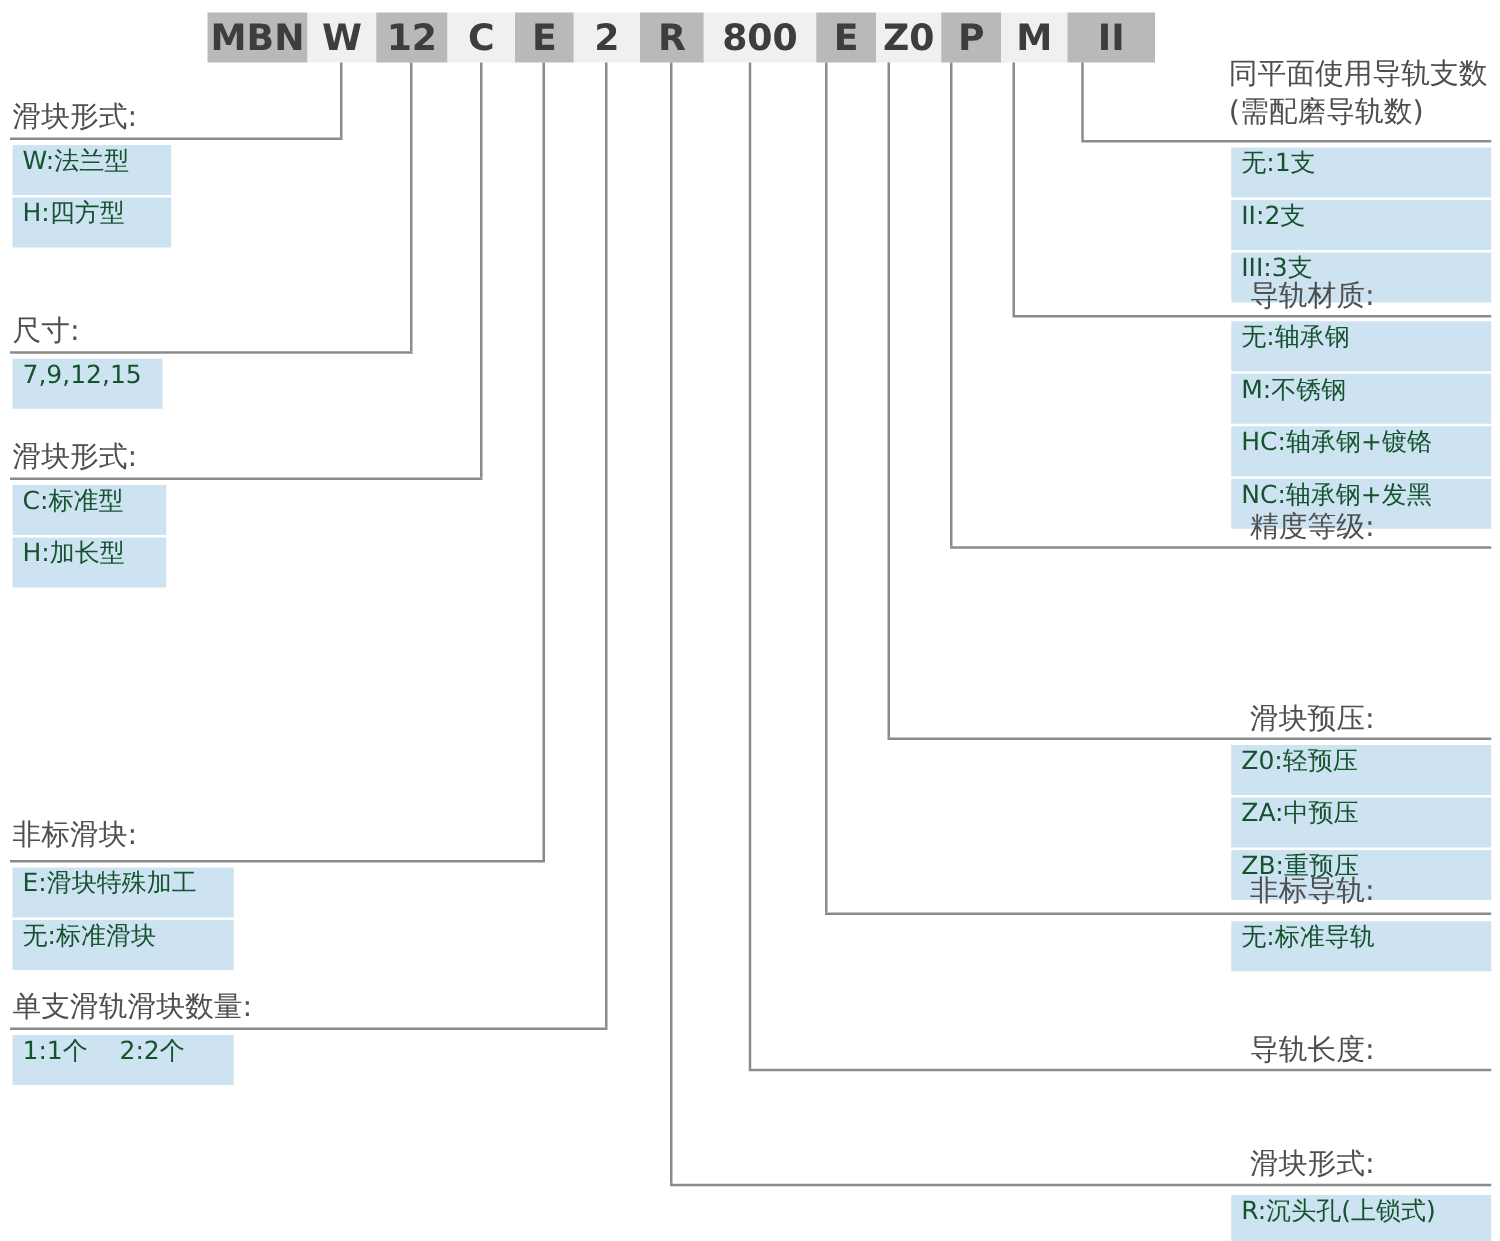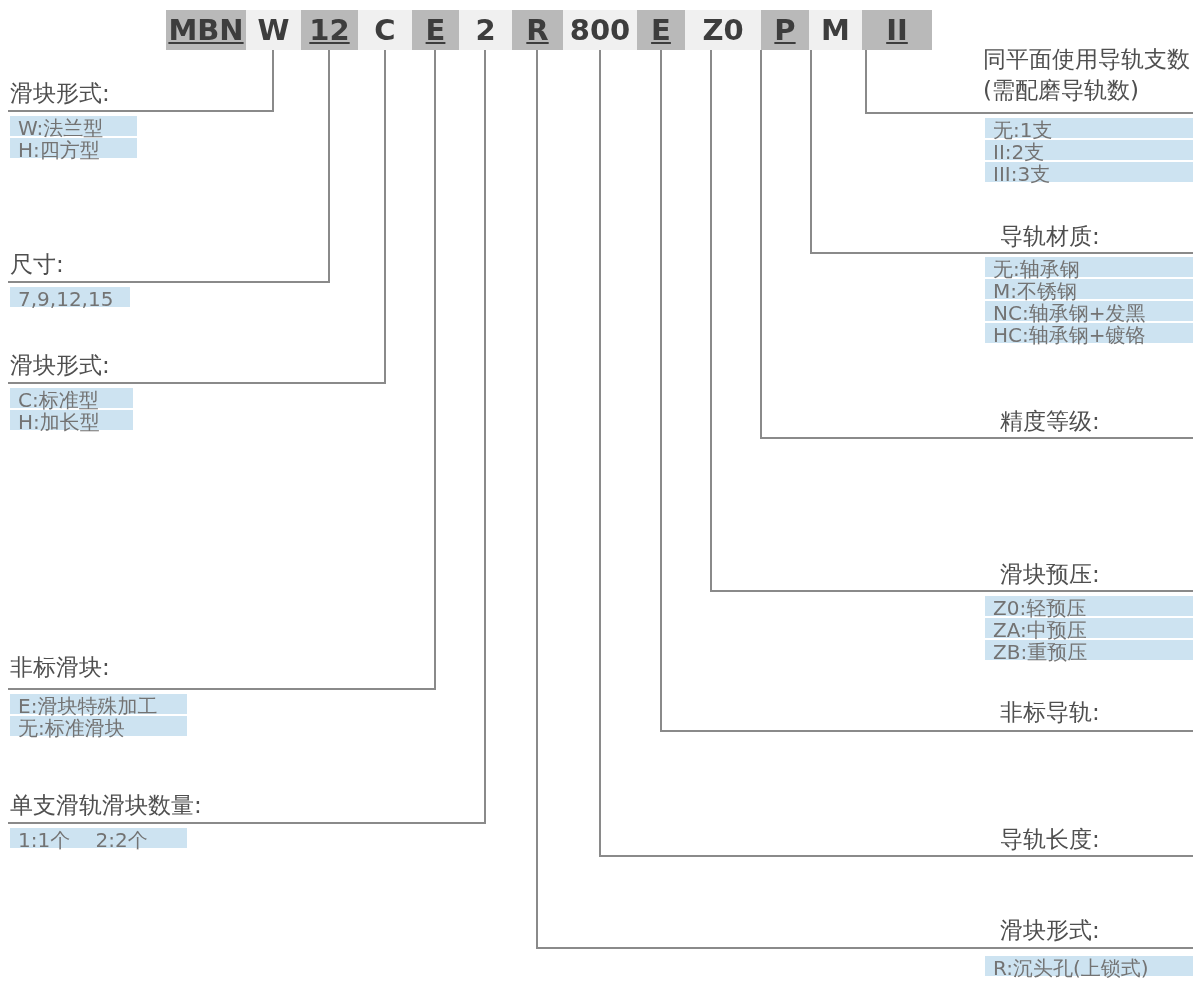--- a/index.html
+++ b/index.html
@@ -3,52 +3,52 @@
 <meta charset="utf-8">
 <style>
   html,body{margin:0;padding:0;background:#ffffff;}
   body{font-family:"DejaVu Sans","Liberation Sans",sans-serif;color:#4f4f4f;}
   #stage{position:relative;width:1200px;height:993px;background:#ffffff;overflow:hidden;}
 
   
   .code-row{position:absolute;left:166px;top:10px;height:40px;display:flex;}
   .code-seg{height:40px;display:flex;align-items:center;justify-content:center;
             font-size:29px;font-weight:600;color:#3d3d3d;letter-spacing:0px;}
-  .seg-dark{background:#b9b9b9;text-decoration:underline;}
+  .seg-dark{background:#b9b9b9;}
   .seg-light{background:#f0f0f0;}
 
   
   .vline{position:absolute;width:2px;background:#8a8a8a;}
   .hline{position:absolute;height:2px;background:#8a8a8a;}
 
   
   .lbl{position:absolute;font-size:23px;color:#4f4f4f;white-space:nowrap;}
   .lbl2{line-height:31px;}
 
   
   .items{position:absolute;}
-  .item{background:#cde3f1;height:20px;line-height:24px;margin-bottom:2px;
-        padding-left:8px;font-size:20px;color:#737373;white-space:pre;}
+  .item{background:#cde3f1;height:40px;line-height:24px;margin-bottom:2px;
+        padding-left:8px;font-size:20px;color:#14532d;white-space:pre;}
 </style>
 </head>
 <body>
 
 <div id="stage">
 
   <div class="code-row">
     <div class="code-seg seg-dark" style="width:80px">MBN</div>
     <div class="code-seg seg-light" style="width:55px">W</div>
     <div class="code-seg seg-dark" style="width:57px">12</div>
     <div class="code-seg seg-light" style="width:54px">C</div>
     <div class="code-seg seg-dark" style="width:47px">E</div>
     <div class="code-seg seg-light" style="width:53px">2</div>
     <div class="code-seg seg-dark" style="width:51px">R</div>
-    <div class="code-seg seg-light" style="width:74px">800</div>
+    <div class="code-seg seg-light" style="width:90px">800</div>
     <div class="code-seg seg-dark" style="width:48px">E</div>
-    <div class="code-seg seg-light" style="width:76px">Z0</div>
+    <div class="code-seg seg-light" style="width:52px">Z0</div>
     <div class="code-seg seg-dark" style="width:48px">P</div>
     <div class="code-seg seg-light" style="width:53px">M</div>
     <div class="code-seg seg-dark" style="width:70px">II</div>
   </div>
 
   <div class="vline" style="left:272px;top:50px;height:60px"></div>
   <div class="vline" style="left:328px;top:50px;height:231px"></div>
   <div class="vline" style="left:384px;top:50px;height:332px"></div>
   <div class="vline" style="left:434px;top:50px;height:638px"></div>
   <div class="vline" style="left:484px;top:50px;height:772px"></div>
@@ -108,35 +108,36 @@
   <div class="items" style="left:985px;top:118px">
     <div class="item" style="width:200px">无:1支</div>
     <div class="item" style="width:200px">II:2支</div>
     <div class="item" style="width:200px">III:3支</div>
   </div>
 
   <div class="lbl" style="left:1000px;top:221px">导轨材质:</div>
   <div class="items" style="left:985px;top:257px">
     <div class="item" style="width:200px">无:轴承钢</div>
     <div class="item" style="width:200px">M:不锈钢</div>
+    <div class="item" style="width:200px">HC:轴承钢+镀铬</div>
     <div class="item" style="width:200px">NC:轴承钢+发黑</div>
-    <div class="item" style="width:200px">HC:轴承钢+镀铬</div>
   </div>
 
   <div class="lbl" style="left:1000px;top:406px">精度等级:</div>
 
   <div class="lbl" style="left:1000px;top:559px">滑块预压:</div>
   <div class="items" style="left:985px;top:596px">
     <div class="item" style="width:200px">Z0:轻预压</div>
     <div class="item" style="width:200px">ZA:中预压</div>
     <div class="item" style="width:200px">ZB:重预压</div>
   </div>
 
   <div class="lbl" style="left:1000px;top:697px">非标导轨:</div>
   <div class="items" style="left:985px;top:737px">
+    <div class="item" style="width:200px">无:标准导轨</div>
   </div>
 
   <div class="lbl" style="left:1000px;top:824px">导轨长度:</div>
 
   <div class="lbl" style="left:1000px;top:915px">滑块形式:</div>
   <div class="items" style="left:985px;top:956px">
     <div class="item" style="width:200px">R:沉头孔(上锁式)</div>
   </div>
 
 </div>

